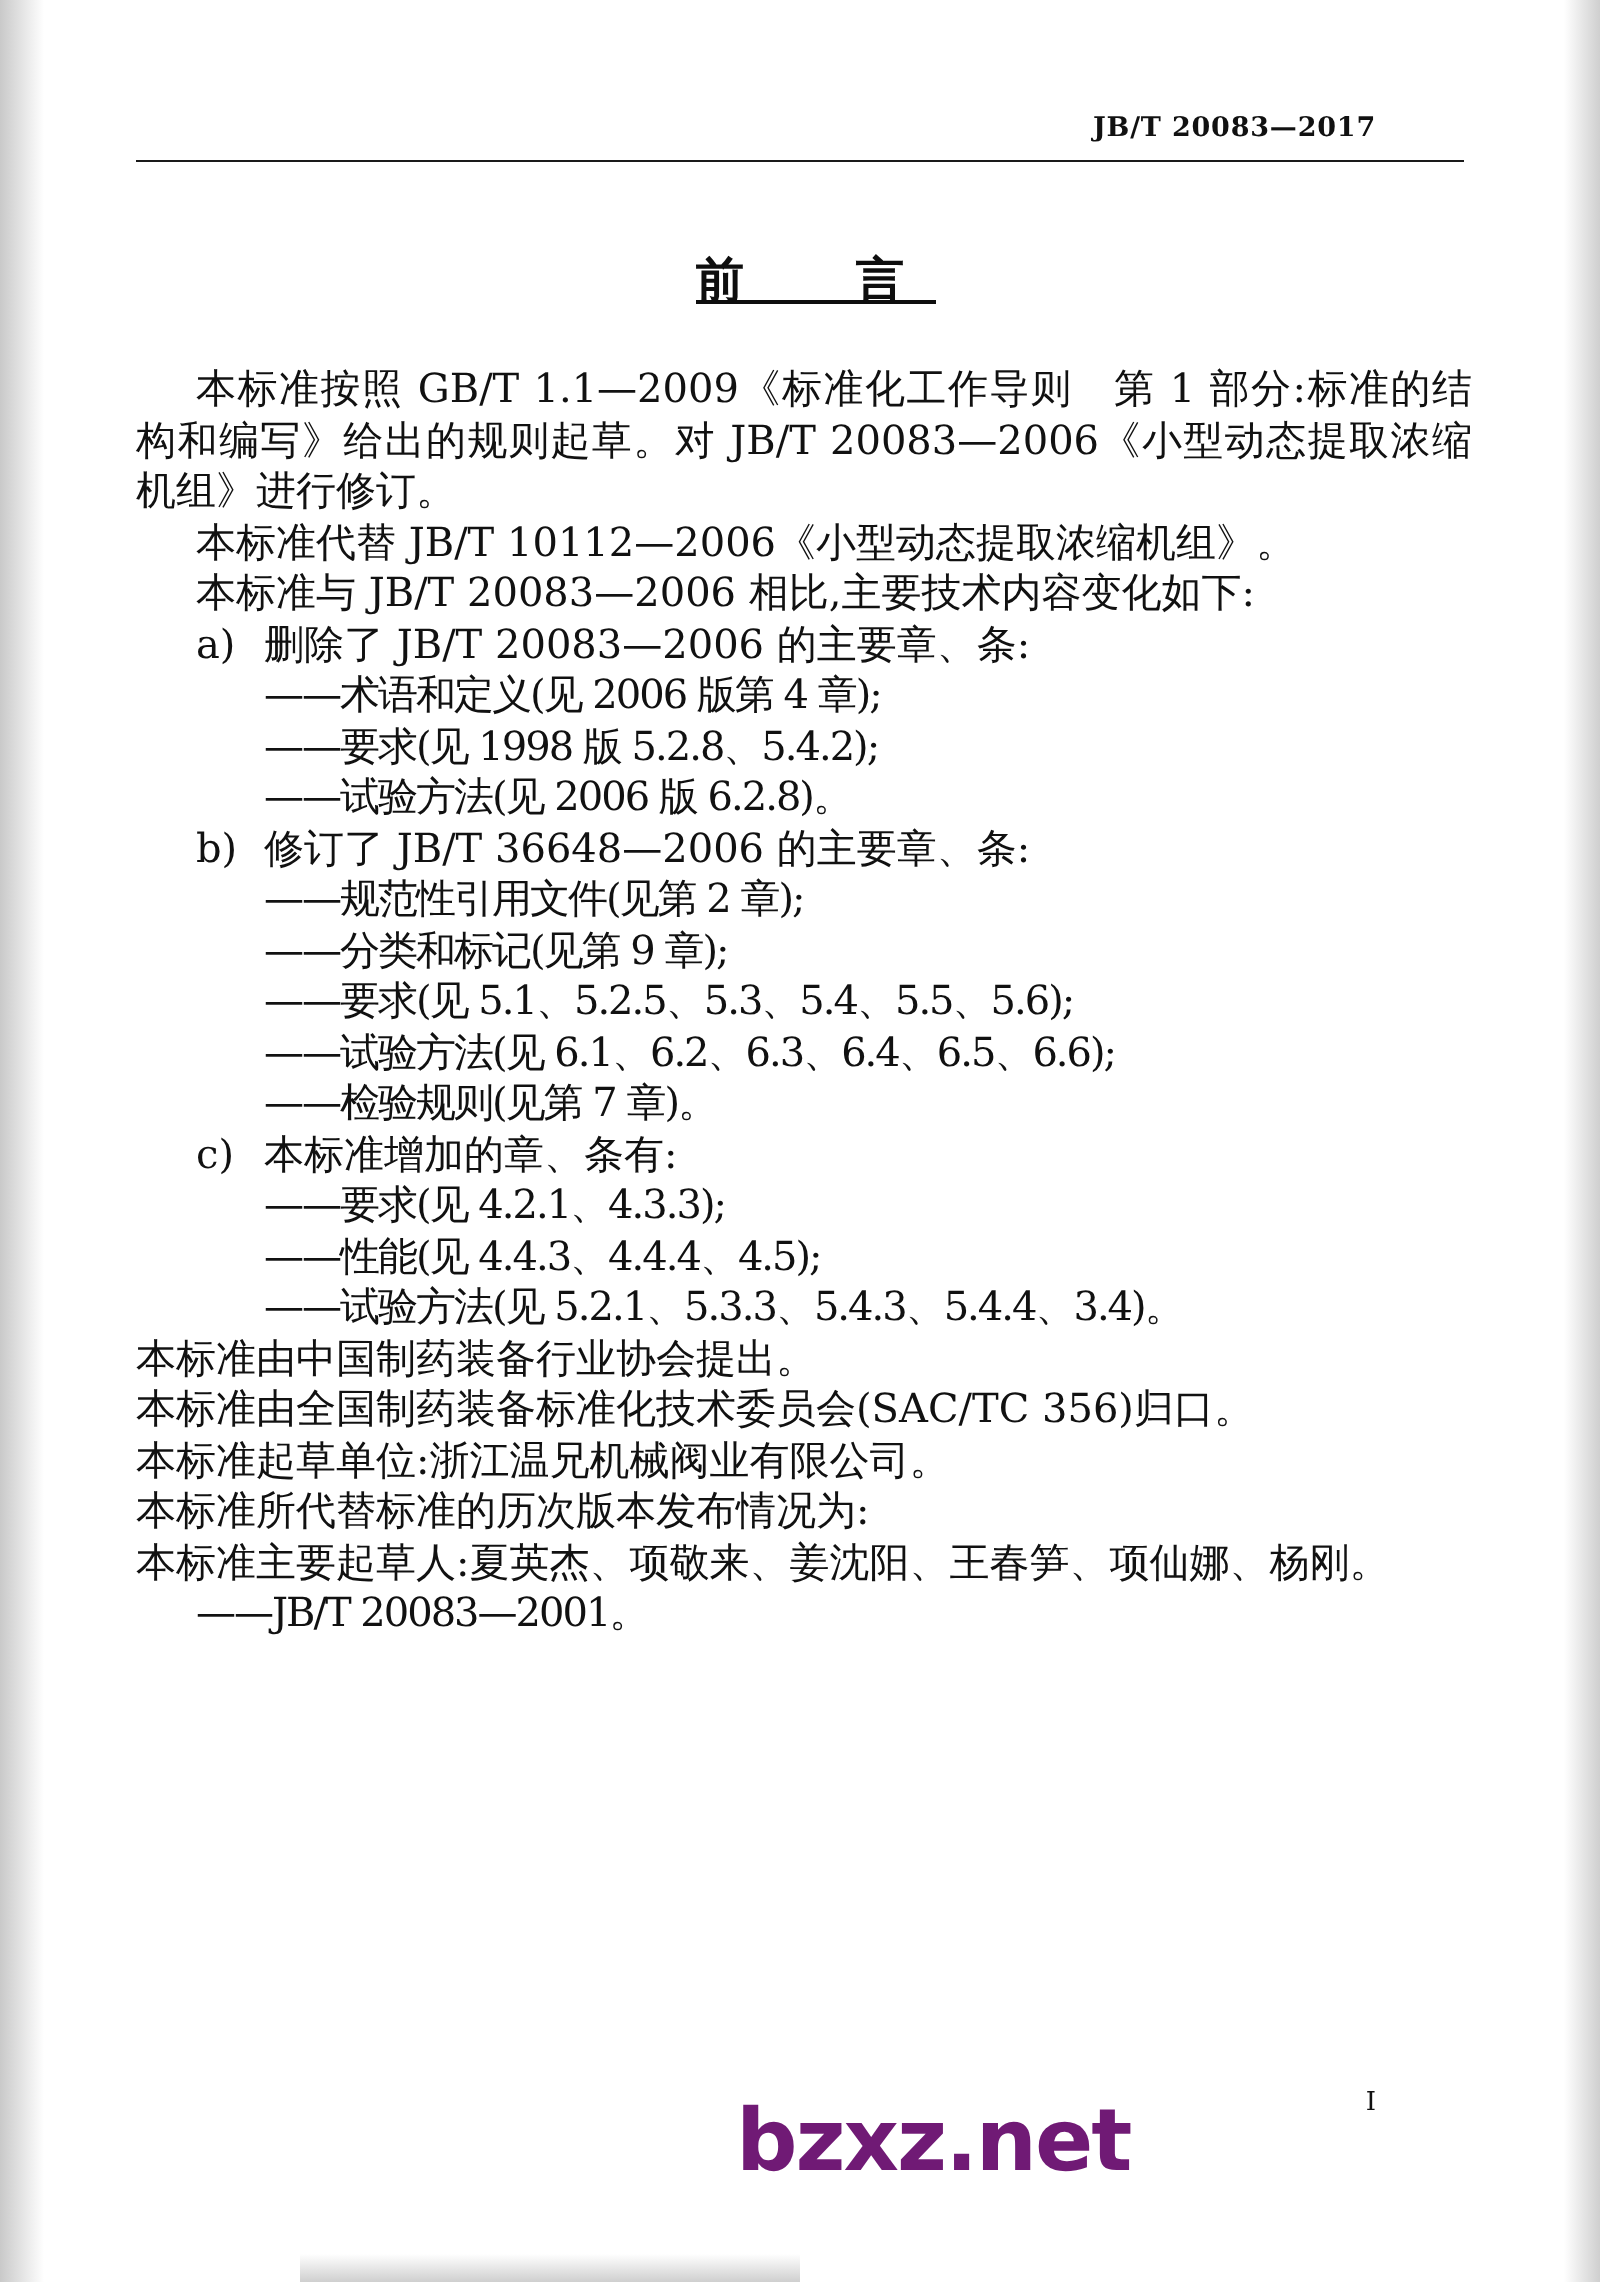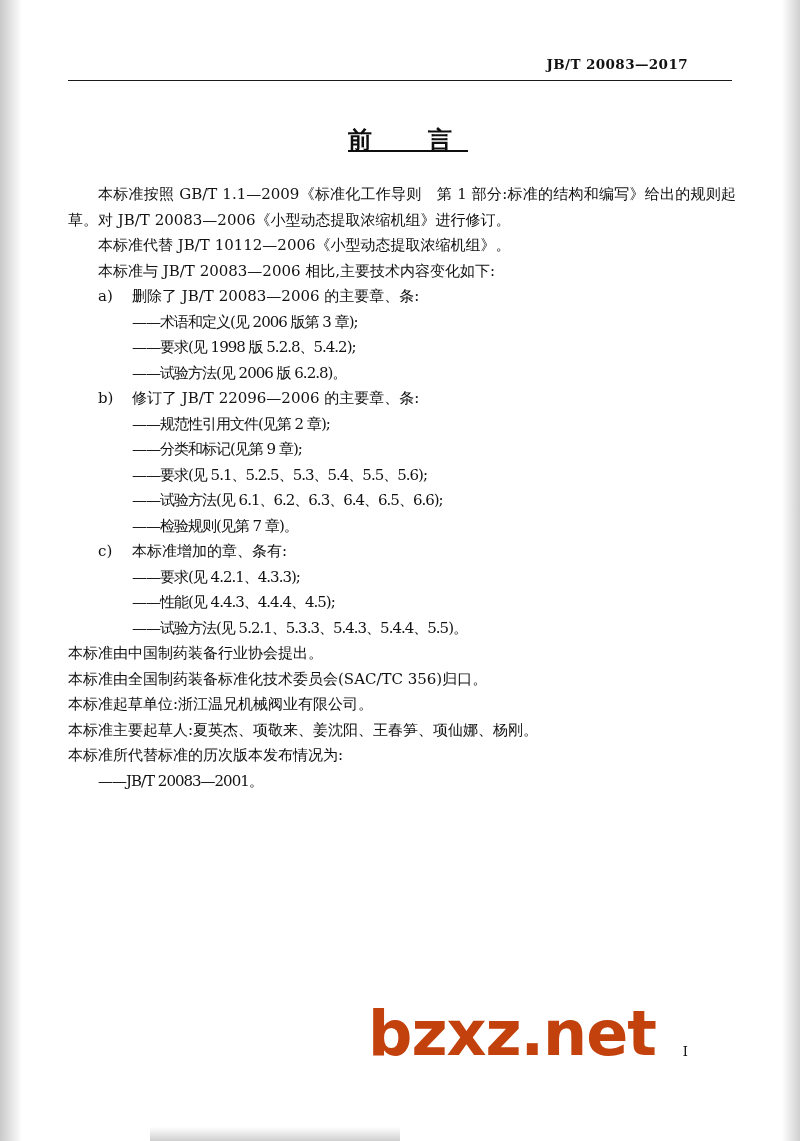--- a/index.html
+++ b/index.html
@@ -78,21 +78,21 @@
     font-family: "DejaVu Sans", "Liberation Sans", sans-serif;
     text-decoration: underline;
   }
 
   
   .body {
     position: absolute;
     top: 182px;
     left: 68px;
     width: 668px;
-    font-size: 15px;
+    font-size: 20px;
     line-height: 25.5px;
     color: #111;
   }
   .p {
     margin: 0;
     text-align: justify;
     font-family: "DejaVu Serif", "Liberation Serif", serif;
   }
   .indent2 {
     text-indent: 30px;
@@ -126,24 +126,24 @@
     bottom: 82px;
     font-size: 13px;
     font-family: "DejaVu Serif", "Liberation Serif", serif;
     color: #111;
   }
 
   
   .watermark {
     position: absolute;
     left: 368px;
-    bottom: 71px;
-    font-size: 62px;
+    bottom: 45px;
+    font-size: 43px;
     font-weight: 700;
-    color: #c2410c;
+    color: #701a75;
     font-family: "DejaVu Sans", "Liberation Sans", sans-serif;
     letter-spacing: -1px;
     z-index: 2;
     white-space: nowrap;
   }
   .scan-smudge {
     position: absolute;
     left: 150px;
     bottom: 0px;
     width: 250px;
@@ -170,47 +170,47 @@
     <div class="body">
 
       <p class="p indent2">本标准按照 GB/T 1.1—2009《标准化工作导则　第 1 部分:标准的结构和编写》给出的规则起草。对 JB/T 20083—2006《小型动态提取浓缩机组》进行修订。</p>
       <p class="p indent2">本标准代替 JB/T 10112—2006《小型动态提取浓缩机组》。</p>
       <p class="p indent2">本标准与 JB/T 20083—2006 相比,主要技术内容变化如下:</p>
 
       <div class="p lvl1">
         <span class="marker">a)</span>
         <span class="txt">删除了 JB/T 20083—2006 的主要章、条:</span>
       </div>
-      <p class="p lvl2 dash">——术语和定义(见 2006 版第 3 章);</p>
+      <p class="p lvl2 dash">——术语和定义(见 2006 版第 4 章);</p>
       <p class="p lvl2 dash">——要求(见 1998 版 5.2.8、5.4.2);</p>
       <p class="p lvl2 dash">——试验方法(见 2006 版 6.2.8)。</p>
 
       <div class="p lvl1">
         <span class="marker">b)</span>
-        <span class="txt">修订了 JB/T 22096—2006 的主要章、条:</span>
+        <span class="txt">修订了 JB/T 36648—2006 的主要章、条:</span>
       </div>
       <p class="p lvl2 dash">——规范性引用文件(见第 2 章);</p>
       <p class="p lvl2 dash">——分类和标记(见第 9 章);</p>
       <p class="p lvl2 dash">——要求(见 5.1、5.2.5、5.3、5.4、5.5、5.6);</p>
       <p class="p lvl2 dash">——试验方法(见 6.1、6.2、6.3、6.4、6.5、6.6);</p>
       <p class="p lvl2 dash">——检验规则(见第 7 章)。</p>
 
       <div class="p lvl1">
         <span class="marker">c)</span>
         <span class="txt">本标准增加的章、条有:</span>
       </div>
       <p class="p lvl2 dash">——要求(见 4.2.1、4.3.3);</p>
       <p class="p lvl2 dash">——性能(见 4.4.3、4.4.4、4.5);</p>
-      <p class="p lvl2 dash">——试验方法(见 5.2.1、5.3.3、5.4.3、5.4.4、5.5)。</p>
+      <p class="p lvl2 dash">——试验方法(见 5.2.1、5.3.3、5.4.3、5.4.4、3.4)。</p>
 
       <p class="p">本标准由中国制药装备行业协会提出。</p>
       <p class="p">本标准由全国制药装备标准化技术委员会(SAC/TC 356)归口。</p>
       <p class="p">本标准起草单位:浙江温兄机械阀业有限公司。</p>
+      <p class="p">本标准所代替标准的历次版本发布情况为:</p>
       <p class="p">本标准主要起草人:夏英杰、项敬来、姜沈阳、王春笋、项仙娜、杨刚。</p>
-      <p class="p">本标准所代替标准的历次版本发布情况为:</p>
       <p class="p dash-single dash">——JB/T 20083—2001。</p>
 
     </div>
 
     <div class="folio">I</div>
 
   </div>
 </div>
 
 </body></html>

